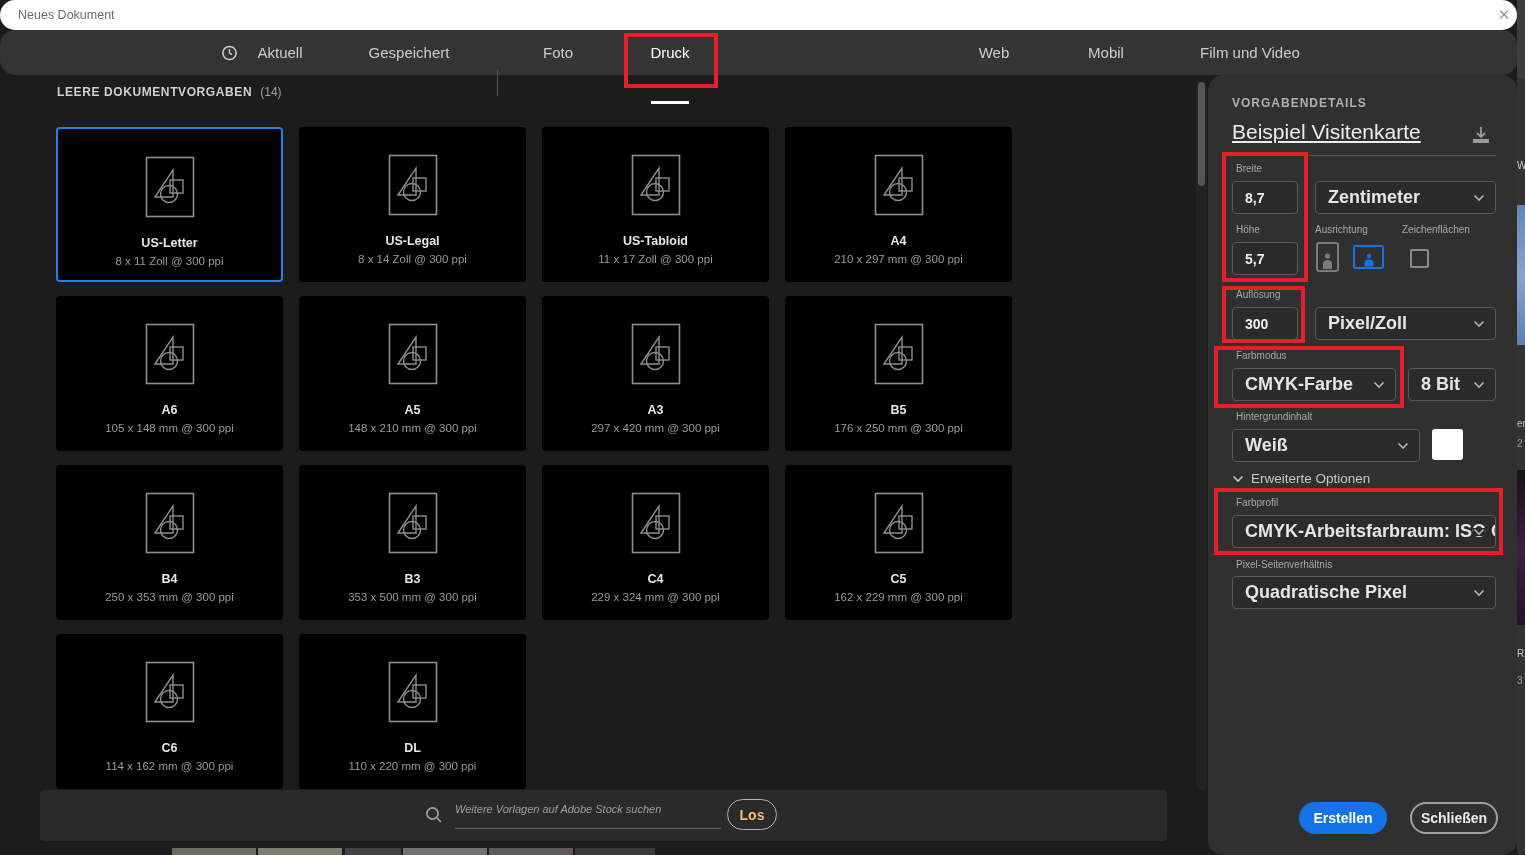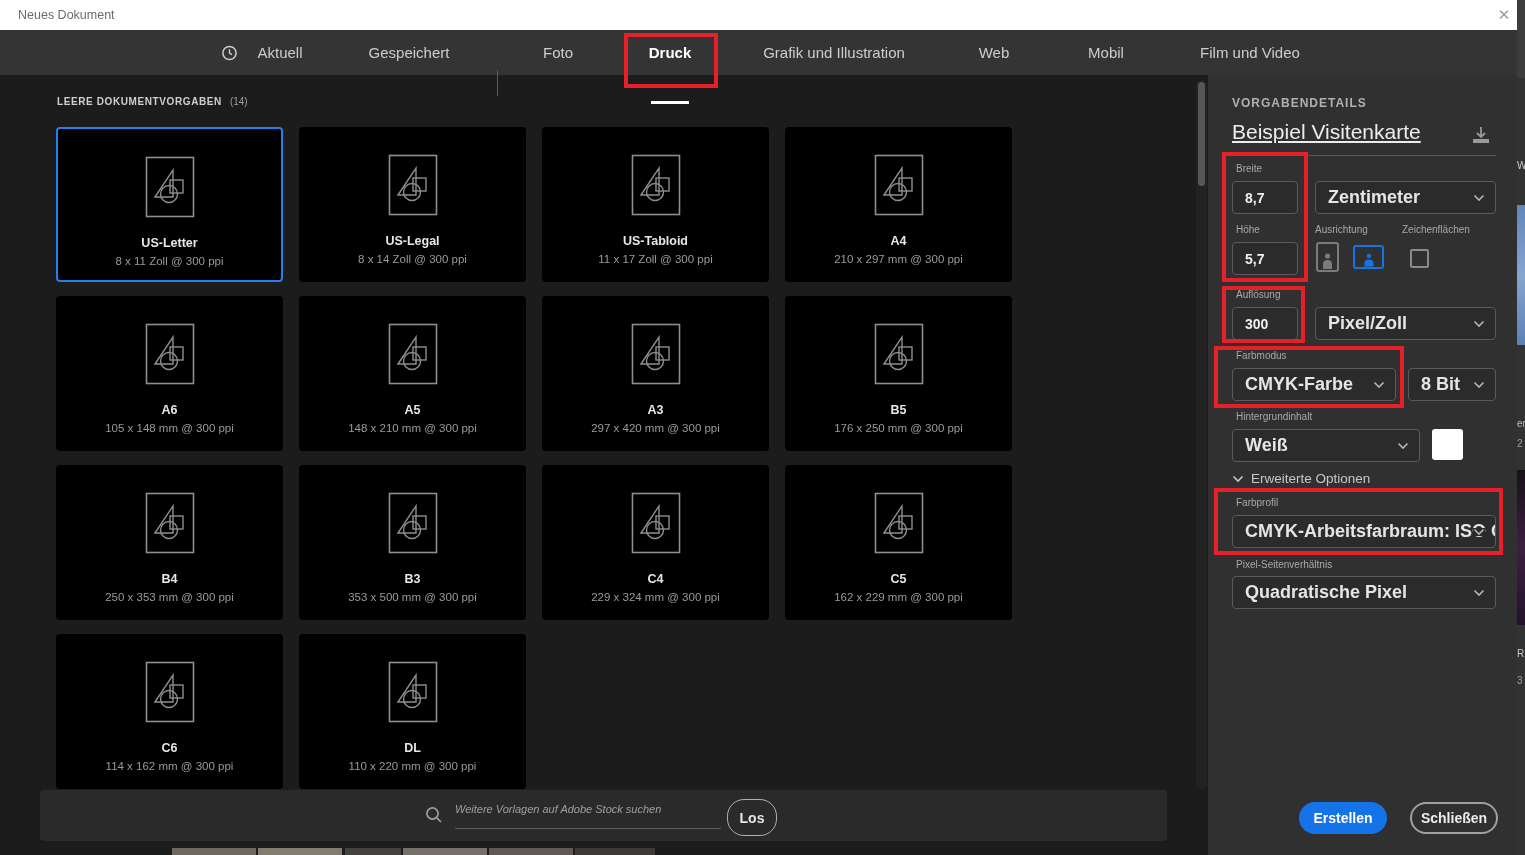--- a/index.html
+++ b/index.html
@@ -1,53 +1,53 @@
 <!DOCTYPE html>
 <html><head>
 <meta charset="utf-8">
 <style>
   html,body{margin:0;padding:0;}
   body{width:1525px;height:855px;overflow:hidden;background:#1c1c1c;
        font-family:"Liberation Sans","DejaVu Sans",sans-serif;}
   #app{position:relative;width:1525px;height:855px;}
-  .abs{position:absolute;}
+  .abs{position:absolute;border-radius:15px;}
 
   
   .titlebar{left:0;top:0;width:1517px;height:30px;background:#ffffff;}
   .titlebar .wtitle{position:absolute;left:18px;top:8px;font-size:12.5px;color:#6b6b6b;}
   .close-x{position:absolute;left:1494px;top:5px;width:20px;height:20px;color:#9b9b9b;
            font-size:15px;line-height:20px;text-align:center;cursor:pointer;}
 
   
   .tabbar{left:0;top:30px;width:1517px;height:45px;background:#343434;}
   .tab{position:absolute;top:0;height:45px;display:flex;align-items:center;gap:20px;
        transform:translateX(-50%);color:#cdcdcd;font-size:15px;cursor:pointer;white-space:nowrap;}
-  .tab.active{color:#ffffff;font-weight:700;}
+  .tab.active{color:#ffffff;font-weight:400;}
   .tab-underline{position:absolute;left:651px;top:71px;width:38px;height:3px;background:#ffffff;}
   .tab-sep{position:absolute;left:497px;top:40px;width:1px;height:26px;background:#5a5a5a;}
 
   
-  .section-title{left:57px;top:96px;font-size:10px;font-weight:700;color:#cfcfcf;letter-spacing:.6px;}
+  .section-title{left:57px;top:85px;font-size:12px;font-weight:700;color:#cfcfcf;letter-spacing:.6px;}
   .section-count{font-weight:400;color:#9f9f9f;margin-left:8px;letter-spacing:0;}
   .grid{left:56px;top:127px;display:grid;grid-template-columns:repeat(4,227px);
         grid-auto-rows:155px;column-gap:16px;row-gap:14px;}
   .card{background:#000000;border-radius:4px;box-sizing:border-box;display:flex;flex-direction:column;
         align-items:center;cursor:pointer;}
   .card.selected{border:2px solid #2680eb;}
   .card .doc-ico{margin-top:27px;}
   .card .pname{margin-top:18px;font-size:12.5px;font-weight:700;color:#e6e6e6;}
   .card .psize{margin-top:5px;font-size:11.5px;color:#9a9a9a;}
 
   
   .searchbar{left:40px;top:790px;width:1127px;height:51px;background:#2a2a2b;border-radius:4px;}
   .search-ico{position:absolute;left:384px;top:15px;}
   .search-text{position:absolute;left:415px;top:13px;width:266px;height:25px;
                font-style:italic;font-size:11px;color:#9f9f9f;border-bottom:1px solid #5c5c5c;}
-  .go-btn{position:absolute;left:687px;top:9px;width:50px;height:37px;border:1.5px solid #b0b0b0;
-          border-radius:17px;box-sizing:border-box;color:#e5e5e5;font-size:14px;font-weight:700;
+  .go-btn{position:absolute;left:687px;top:9px;width:50px;height:31px;border:1.5px solid #b0b0b0;
+          border-radius:17px;box-sizing:border-box;color:#fdba74;font-size:14px;font-weight:700;
           display:flex;align-items:center;justify-content:center;cursor:pointer;}
 
   
   .sb-track{left:1196px;top:80px;width:11px;height:710px;background:#222223;border-radius:6px;}
   .sb-thumb{position:absolute;left:2px;top:2px;width:7px;height:104px;background:#565656;border-radius:4px;}
 
   
   .panel{left:1208px;top:75px;width:309px;height:780px;background:#303031;}
   .p-header{position:absolute;left:24px;top:21px;font-size:12px;font-weight:700;
             color:#b0b0b0;letter-spacing:1px;}
@@ -108,23 +108,20 @@
     <div class="tab" style="left:409px">
       <span>Gespeichert</span>
       </div>
     <div class="tab-sep"></div>
     <div class="tab" style="left:558px">
       <span>Foto</span>
       </div>
     <div class="tab active" style="left:670px">
       <span>Druck</span>
       </div>
-    <div class="tab" style="left:834px">
-      <span>Grafik und Illustration</span>
-      </div>
     <div class="tab" style="left:994px">
       <span>Web</span>
       </div>
     <div class="tab" style="left:1106px">
       <span>Mobil</span>
       </div>
     <div class="tab" style="left:1250px">
       <span>Film und Video</span>
       </div>
     <div class="tab-underline"></div>

